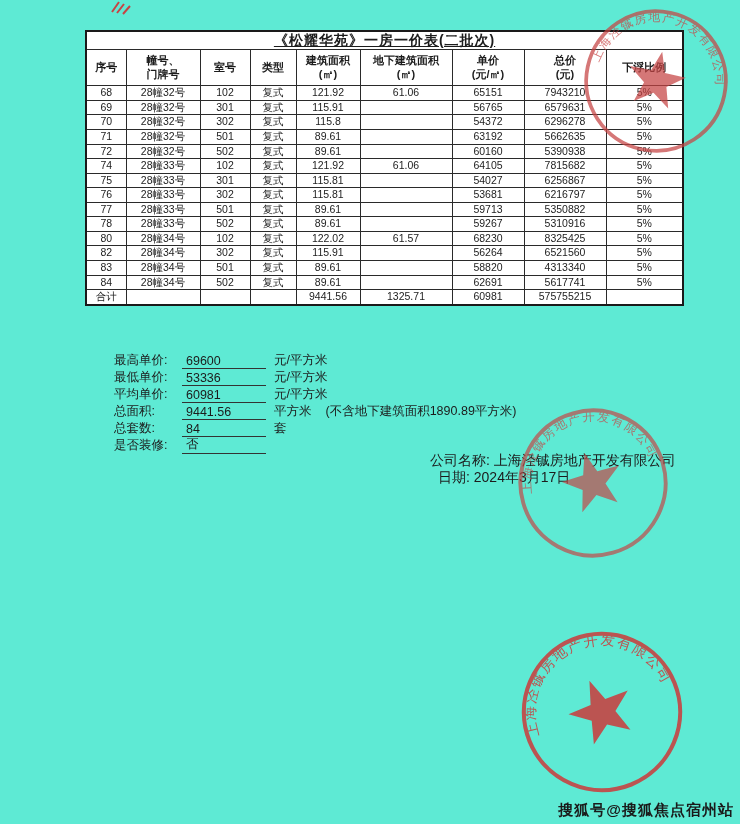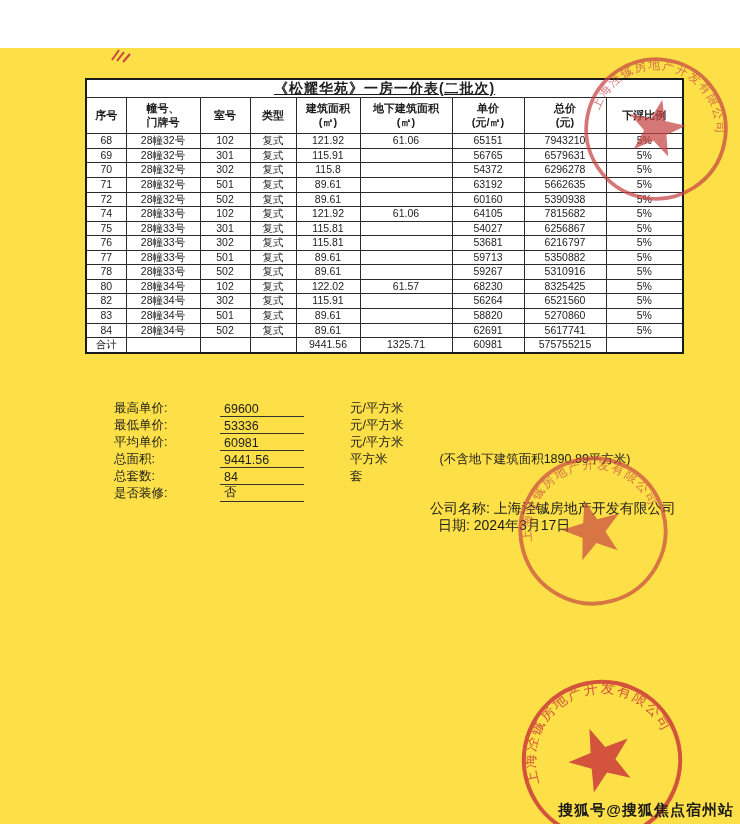--- a/index.html
+++ b/index.html
@@ -4,21 +4,21 @@
 <style>
   * { margin:0; padding:0; box-sizing:border-box; }
   html,body { width:740px; height:824px; }
   body {
     position:relative;
     background:#ffffff;
     font-family:"Liberation Sans", sans-serif;
     color:#1c1c1c;
     overflow:hidden;
   }
-  .page { position:absolute; inset:0; background:#fde047;margin-top:48px; }
+  .page { position:absolute; inset:0; background:#5eead4; }
 
   
   .price-table {
     position:absolute; left:85px; top:30px; width:597px;
     border-collapse:collapse; table-layout:fixed;
     border:2px solid #1a1a1a;
     background:#fff;
   }
   .price-table th, .price-table td {
     border:1px solid #2a2a2a;
@@ -35,21 +35,21 @@
   }
   .hdr-row th {
     font-weight:bold; font-size:11px;
     white-space:pre-line; height:36px; line-height:1.25;
   }
   tbody td { height:13px; }
   .total-row td { height:14px; }
 
   
   .summary { position:absolute; left:114px; top:353px; font-size:12.5px; }
-  .summary-line { display:flex; align-items:flex-end; height:16px; margin-bottom:1px;gap:38px; }
+  .summary-line { display:flex; align-items:flex-end; height:16px; margin-bottom:1px; }
   .s-label { display:inline-block; min-width:68px; }
   .s-value { display:inline-block; min-width:84px; text-align:left; border-bottom:1px solid #333; padding:0 4px; }
   .s-unit { margin-left:8px; }
   .s-note { margin-left:14px; }
 
   
   .company { position:absolute; left:430px; top:452px; font-size:14px; line-height:17px; }
   .company .date-line { padding-left:8px; }
 
   
@@ -246,21 +246,21 @@
           <td>5%</td>
         </tr>
         <tr>
           <td>83</td>
           <td>28幢34号</td>
           <td>501</td>
           <td>复式</td>
           <td>89.61</td>
           <td></td>
           <td>58820</td>
-          <td>5270860</td>
+          <td>4313340</td>
           <td>5%</td>
         </tr>
         <tr>
           <td>84</td>
           <td>28幢34号</td>
           <td>502</td>
           <td>复式</td>
           <td>89.61</td>
           <td></td>
           <td>62691</td>

